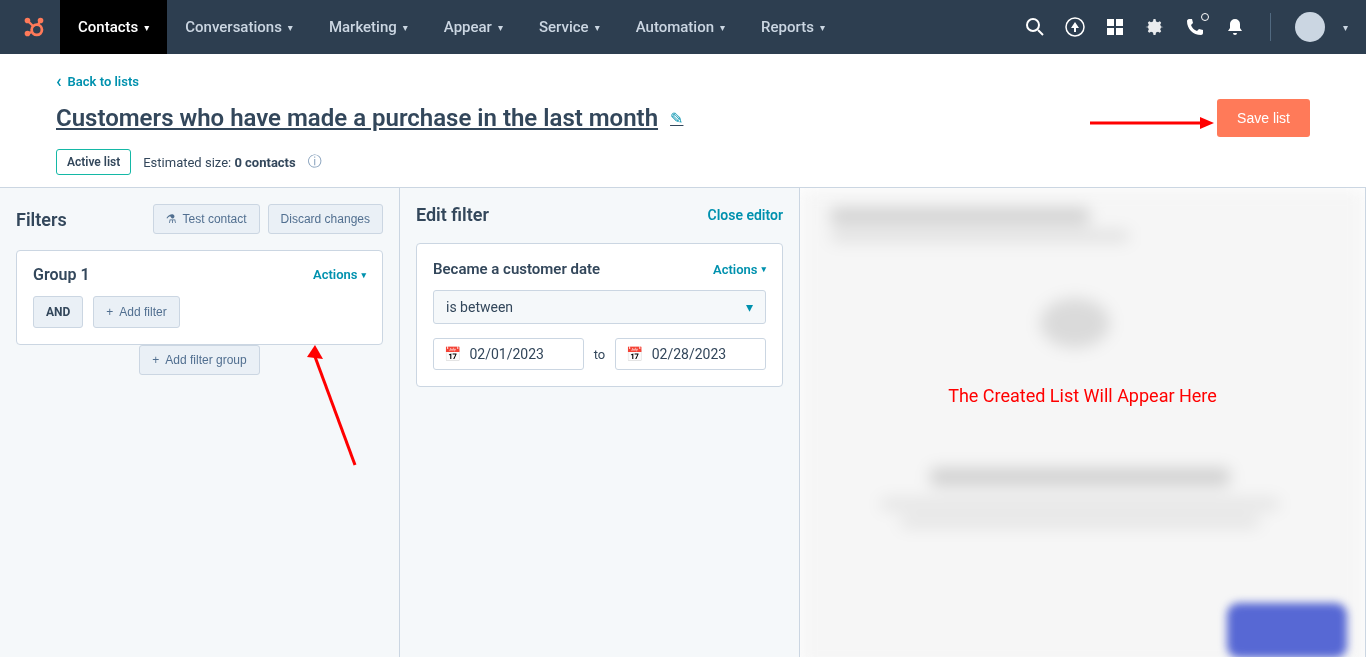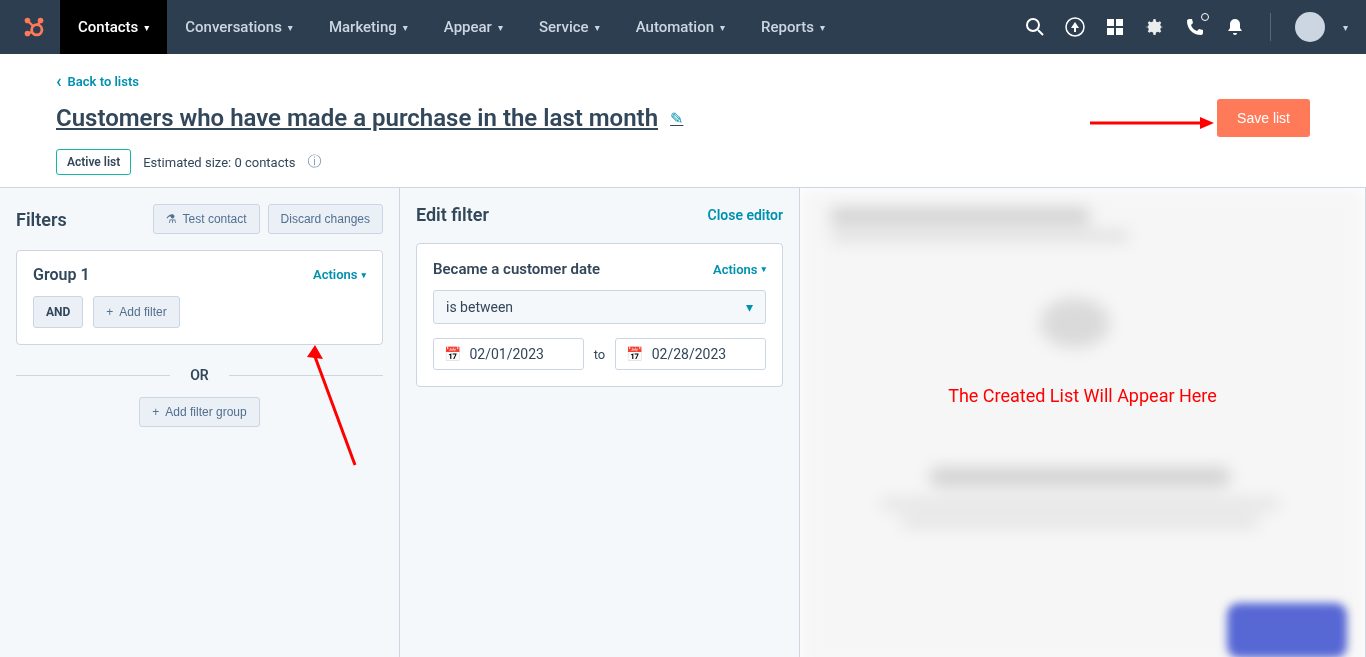--- a/index.html
+++ b/index.html
@@ -23,21 +23,21 @@
 .back-link { color: #0091ae; font-size: 13px; font-weight: 600; cursor: pointer; display: inline-flex; align-items: center; gap: 6px; }
 .back-link::before { content: "‹"; font-size: 18px; line-height: 1; }
 .title-row { display: flex; align-items: center; justify-content: space-between; margin-top: 8px; }
 .title-left { display: flex; align-items: center; gap: 12px; text-decoration: underline; }
 .title-text { font-size: 24px; font-weight: 600; color: #33475b; }
 .edit-icon { color: #0091ae; font-size: 16px; cursor: pointer; }
 .save-button { background: #ff7a59; color: #fff; border: none; padding: 11px 20px; font-size: 14px; font-weight: 500; border-radius: 3px; cursor: pointer; }
 .badge-row { display: flex; align-items: center; gap: 12px; margin-top: 12px; }
 .list-type-badge { border: 1px solid #14b8a6; border-radius: 3px; padding: 5px 10px; font-size: 12px; font-weight: 600; color: #33475b; }
 .size-text { font-size: 13px; color: #33475b; }
-.size-text b { font-weight: 400; }
+.size-text b { font-weight: 700; }
 .info-icon { color: #7c98b6; font-size: 14px; cursor: pointer; }
 
 
 .main { display: flex; border-top: 1px solid #cbd6e2; height: calc(100% - 176px); }
 .panel { border-right: 1px solid #cbd6e2; overflow-y: auto; }
 .panel.filters { width: 400px; padding: 16px; background: #f5f8fa; }
 .panel.edit { width: 400px; padding: 16px; background: #f5f8fa; }
 .panel.preview { flex: 1; background: #fff; position: relative; }
 
 
@@ -211,21 +211,20 @@
           </span>
       </div>
       <div class="criteria-row2">
         <span class="and-badge">AND</span>
         <button class="outline-btn">
             <span>+</span>
             <span>Add filter</span>
           </button>
       </div>
     </div>
-    <div class="or-sep">OR</div>
     <div class="center">
       <button class="outline-btn">
           <span>+</span>
           <span>Add filter group</span>
         </button>
     </div>
   </div>
 
   <div class="panel edit">
     <div class="edit-header">

